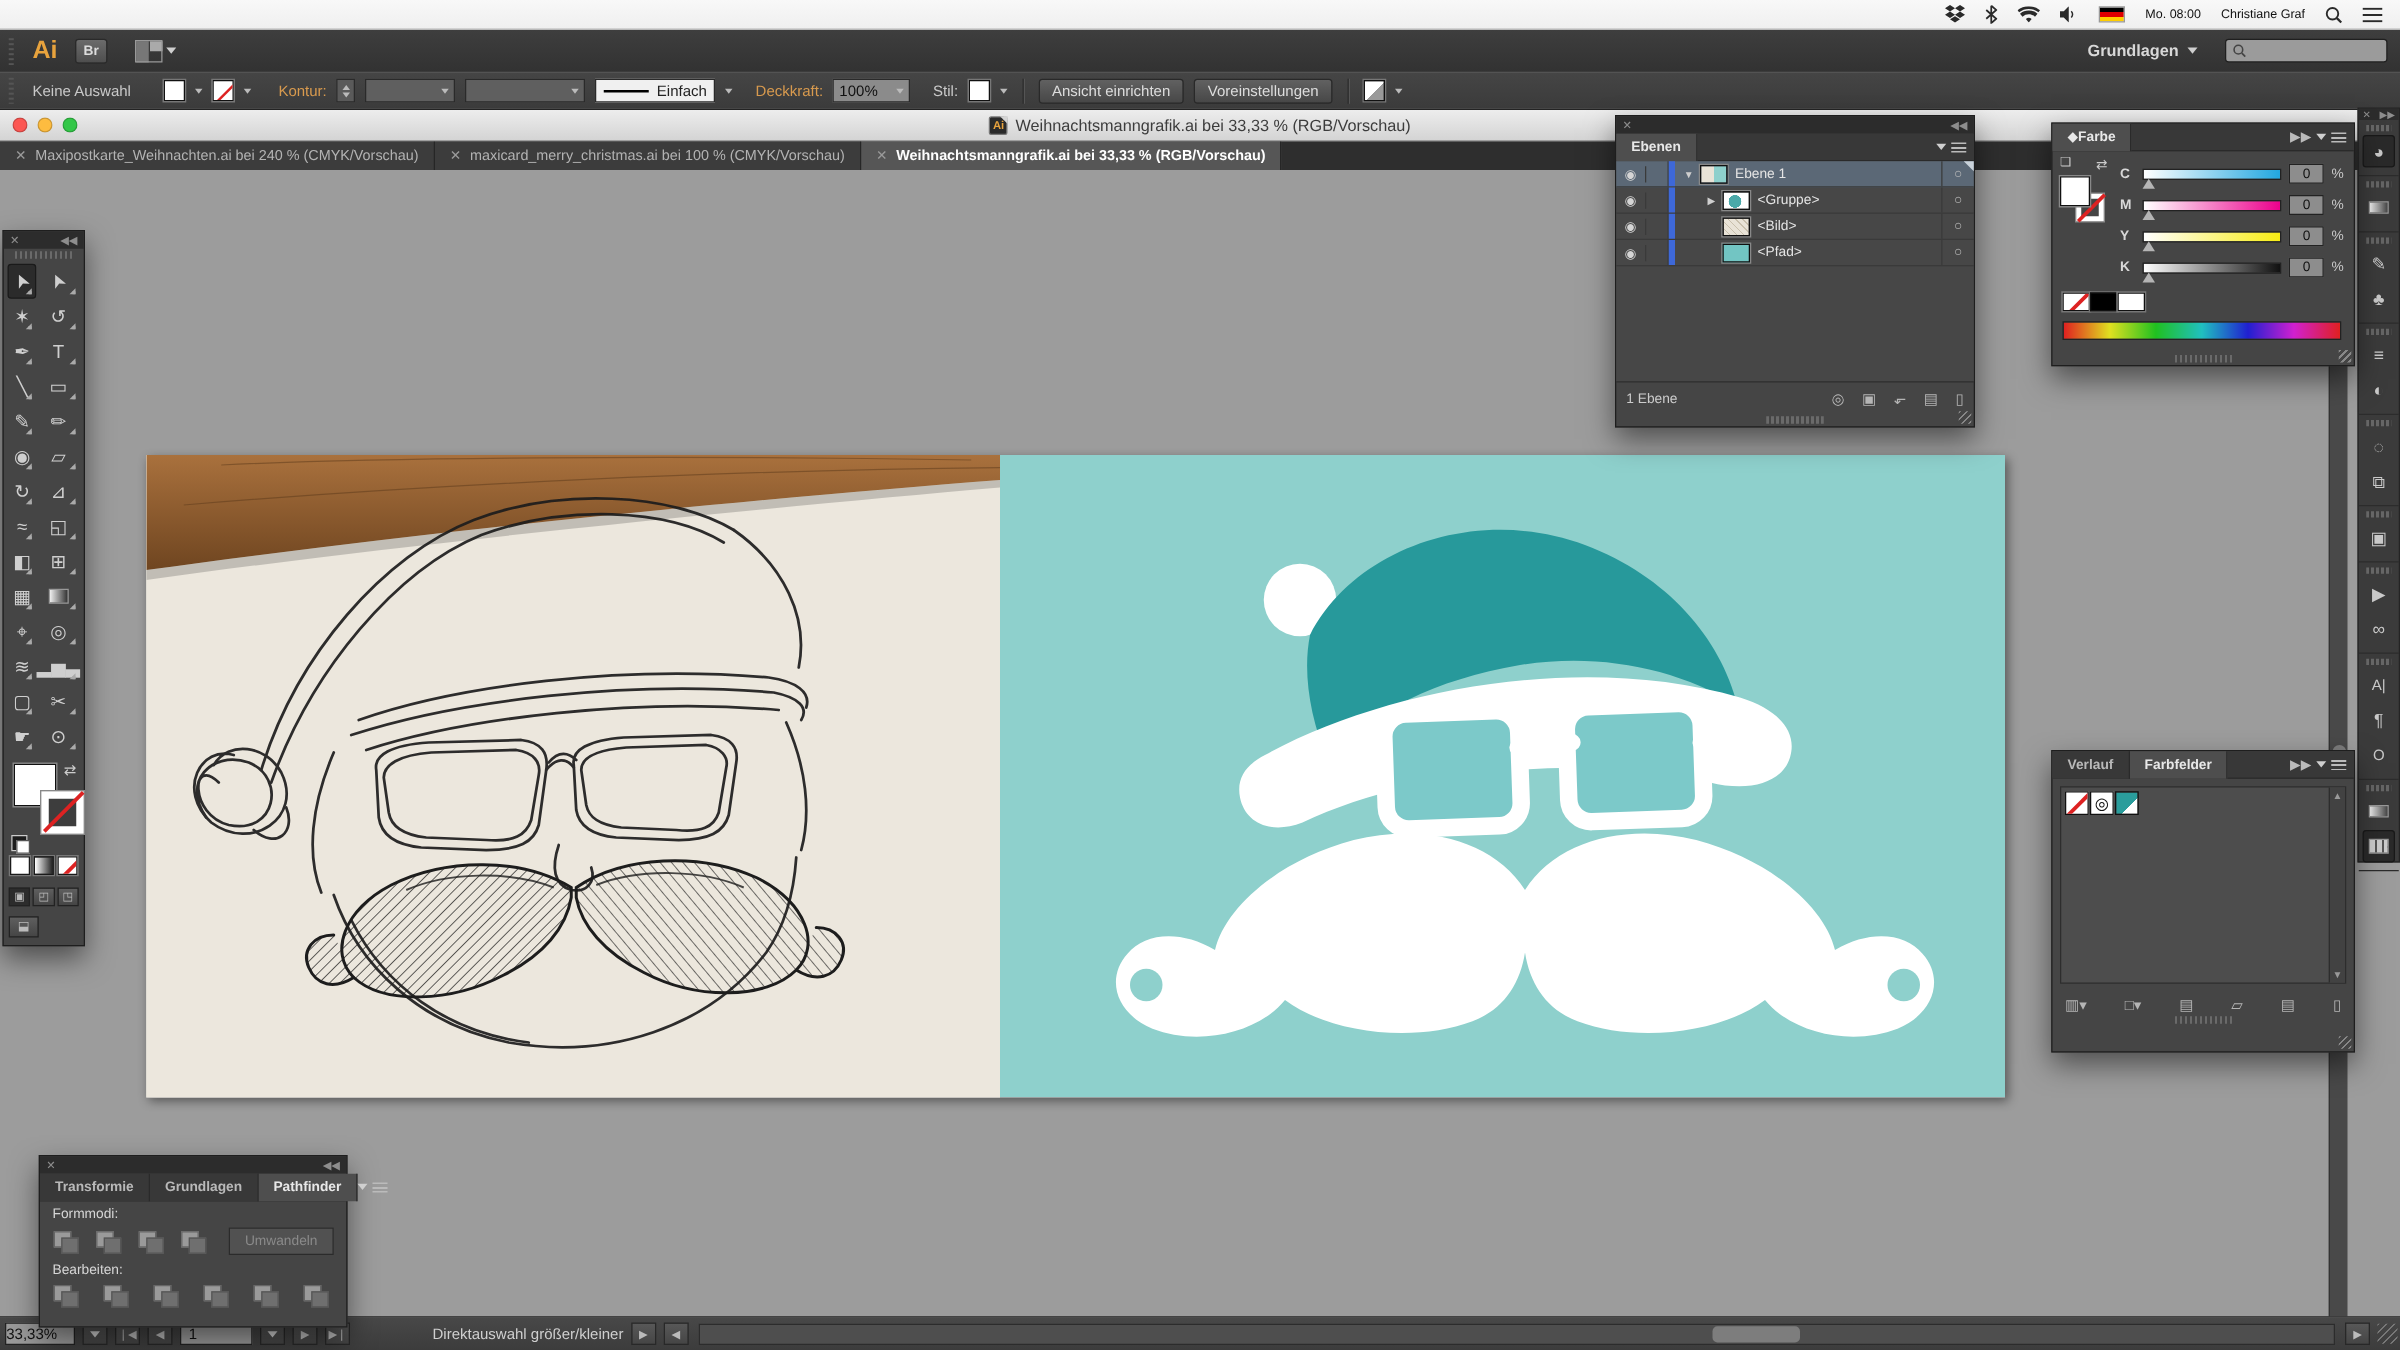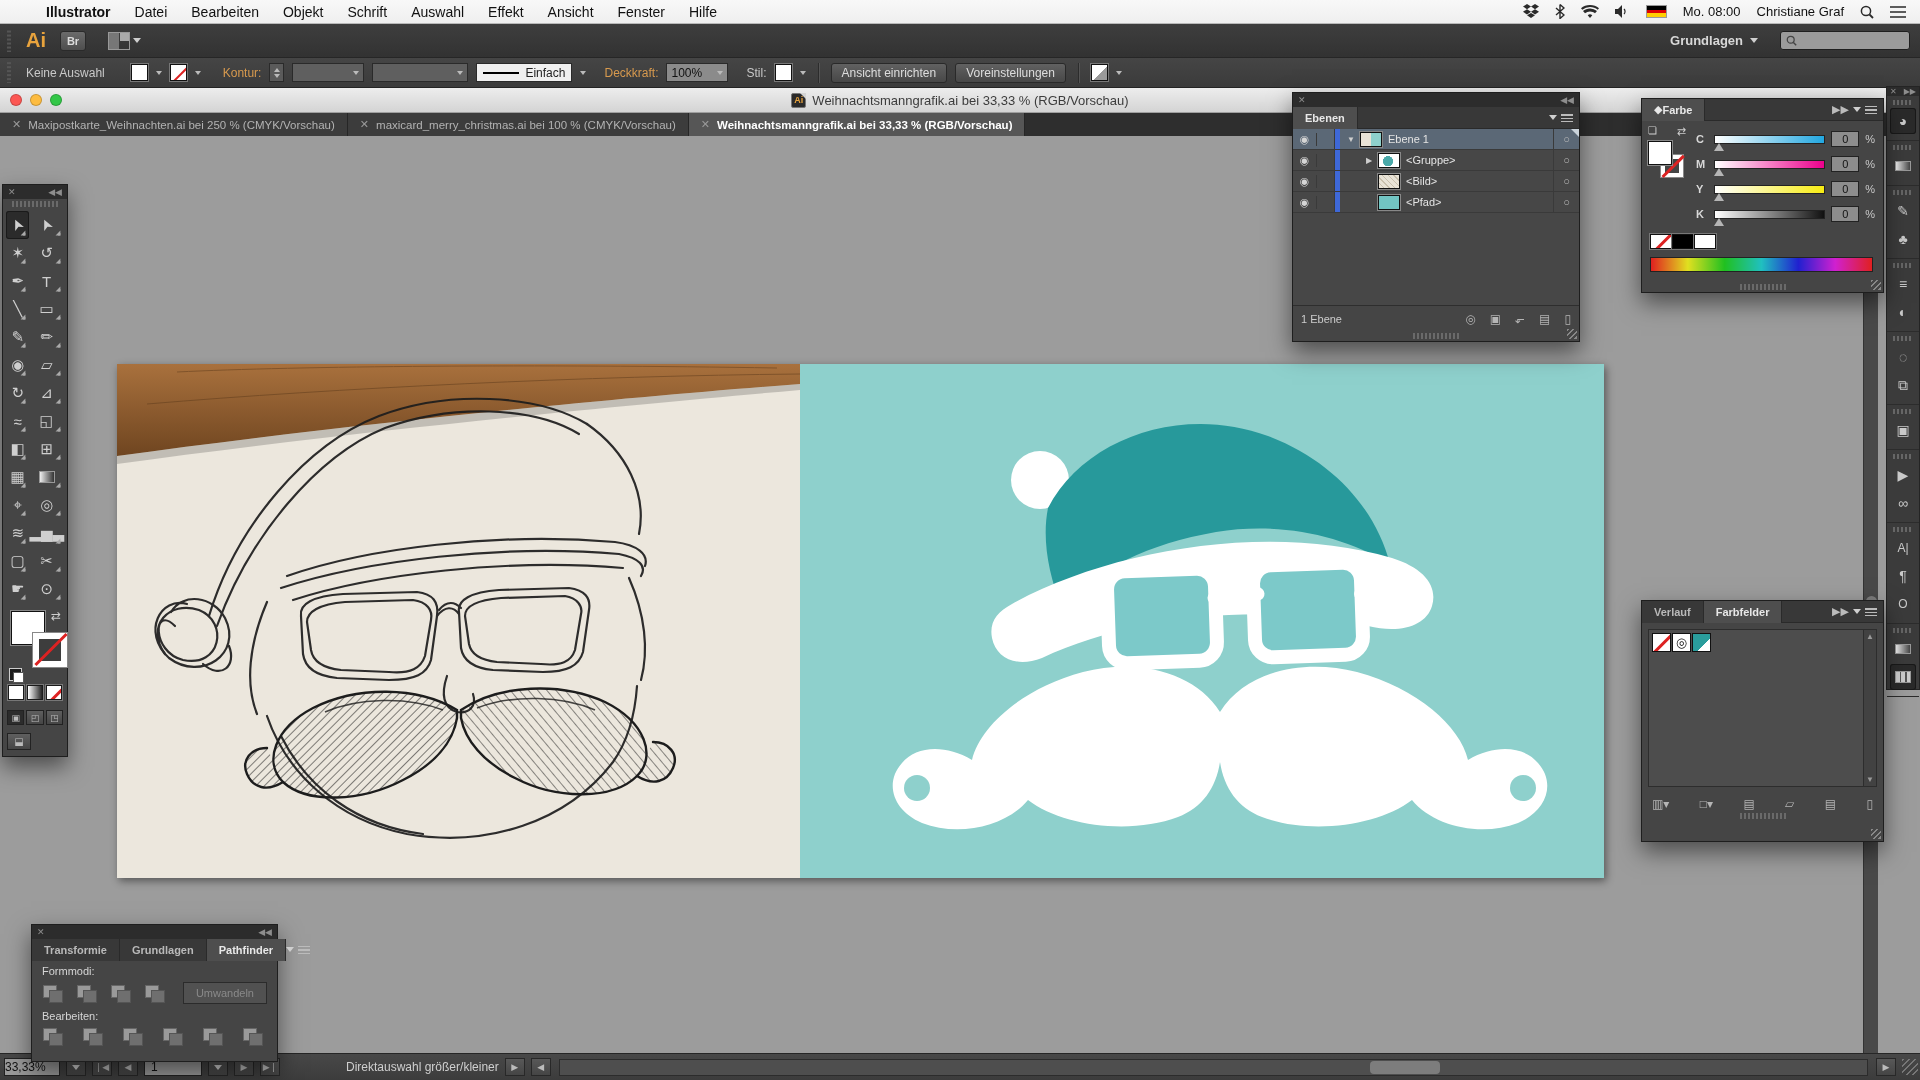--- a/index.html
+++ b/index.html
@@ -15,21 +15,21 @@
     background:linear-gradient(#f8f8f8,#efefef); border-bottom:1px solid #b9b9b9;
     display:flex; align-items:center; font-size:14px; color:#111; z-index:40;
   }
   .menubar .apple { margin:0 14px 0 20px; font-size:15px; }
   .menu-items { display:flex; gap:0; }
   .menu-items span { padding:0 12px; cursor:default; }
   .menu-items span.app { font-weight:bold; }
   .menubar-right { margin-left:auto; display:flex; align-items:center; gap:16px; padding-right:14px; }
   .menubar-right svg { display:block; }
   .de-flag { width:21px; height:13px; background:linear-gradient(#000 33%,#d00 33%,#d00 66%,#ffce00 66%); border:1px solid #999; }
-  .mb-text { font-size:13px; }
+  .mb-text { font-size:10px; }
   
   .appbar {
     position:absolute; left:0; top:24px; width:1920px; height:34px;
     background:linear-gradient(#3e3e3e,#323232); border-bottom:1px solid #262626;
     display:flex; align-items:center; z-index:10;
   }
   .vgrip { width:10px; height:70%; margin:0 4px;
     background:repeating-linear-gradient(#555 0 2px, transparent 2px 4px);
     background-size:4px 4px; background-repeat:repeat-y; background-position:3px center; }
   .ai-logo { color:#e8a33d; font-weight:bold; font-size:20px; margin:0 14px 0 8px; letter-spacing:0; }
@@ -213,32 +213,20 @@
   .sb-corner { width:16px; height:16px; margin-right:2px; background:repeating-linear-gradient(135deg,#777 0 1.5px, transparent 1.5px 4.5px); }
   .thin { font-weight:normal; }
 </style>
 </head>
 <body>
 
 <div id="screen">
 
   <div class="menubar">
     <span class="apple"></span>
-    <div class="menu-items" id="menu-items">
-        <span class="app">Illustrator</span>
-        <span>Datei</span>
-        <span>Bearbeiten</span>
-        <span>Objekt</span>
-        <span>Schrift</span>
-        <span>Auswahl</span>
-        <span>Effekt</span>
-        <span>Ansicht</span>
-        <span>Fenster</span>
-        <span>Hilfe</span>
-      </div>
     <div class="menubar-right">
       <span>
           <svg width="16" height="15" viewBox="0 0 16 15">
             <path fill="#2a2a2a" d="M4 0L0 2.6l4 2.6 4-2.6zM12 0L8 2.6l4 2.6 4-2.6zM0 7.8l4 2.6 4-2.6-4-2.6zM8 7.8l4 2.6 4-2.6-4-2.6zM4 11.3l4 2.6 4-2.6-4-2.3z"></path>
           </svg>
         </span>
       <span>
           <svg width="10" height="15" viewBox="0 0 10 15">
             <path fill="none" stroke="#2a2a2a" stroke-width="1.4" d="M5 0.5v14l4-3.5-8-7M5 14.5l-0 0M1 11l8-7-4-3.5"></path>
           </svg>
@@ -343,21 +331,21 @@
     </div>
     <div class="title-center">
       <span class="ai-file-icon">Ai</span>
       <span>Weihnachtsmanngrafik.ai bei 33,33 % (RGB/Vorschau)</span>
     </div>
   </div>
 
   <div class="tabbar" id="tabbar">
       <div class="doc-tab">
         <span class="tab-close">✕</span>
-        <span>Maxipostkarte_Weihnachten.ai bei 250 % (CMYK/Vorschau)</span>
+        <span>Maxipostkarte_Weihnachten.ai bei 240 % (CMYK/Vorschau)</span>
       </div>
       <div class="doc-tab">
         <span class="tab-close">✕</span>
         <span>maxicard_merry_christmas.ai bei 100 % (CMYK/Vorschau)</span>
       </div>
       <div class="doc-tab active">
         <span class="tab-close">✕</span>
         <span>Weihnachtsmanngrafik.ai bei 33,33 % (RGB/Vorschau)</span>
       </div>
     </div>

